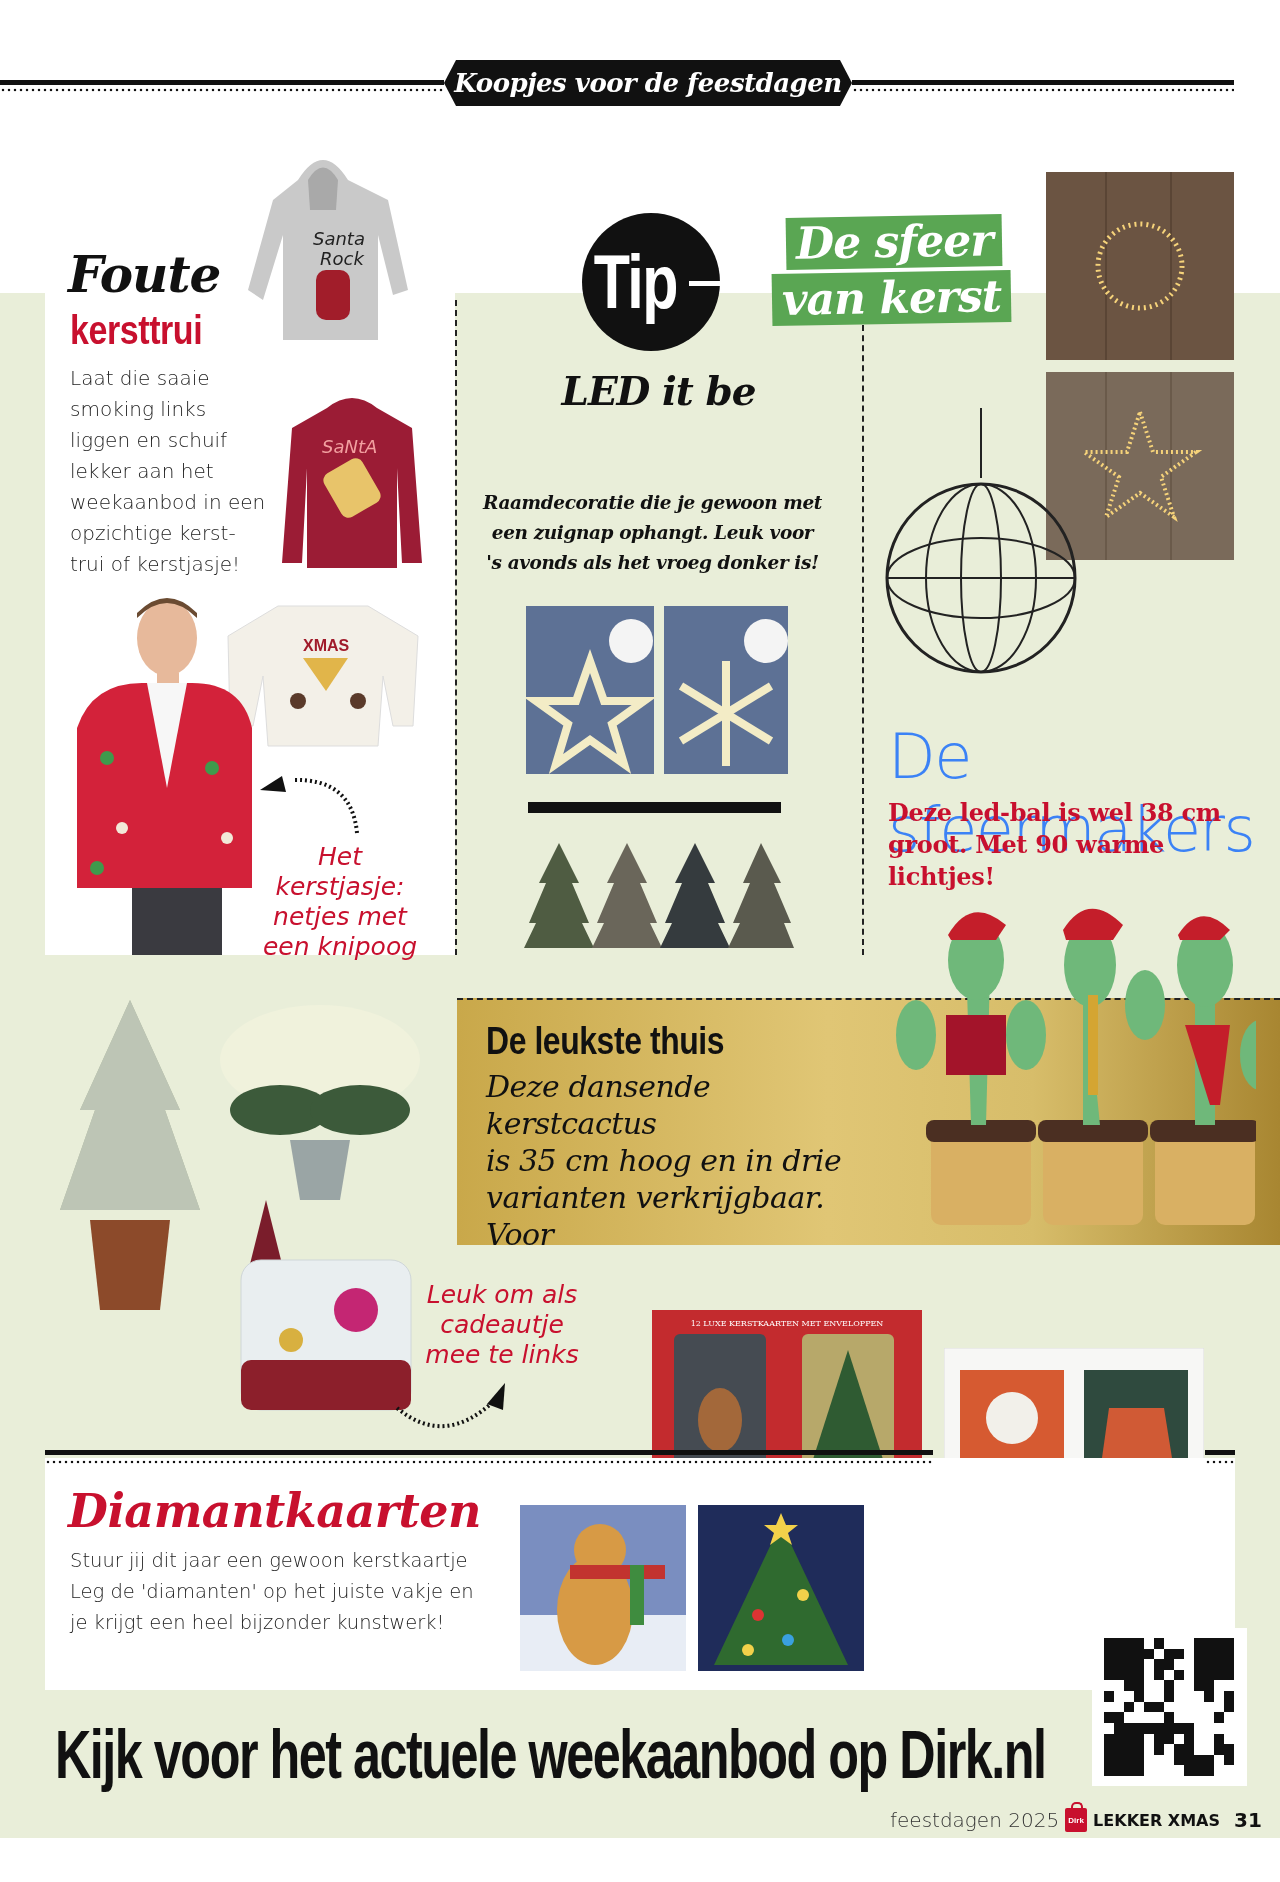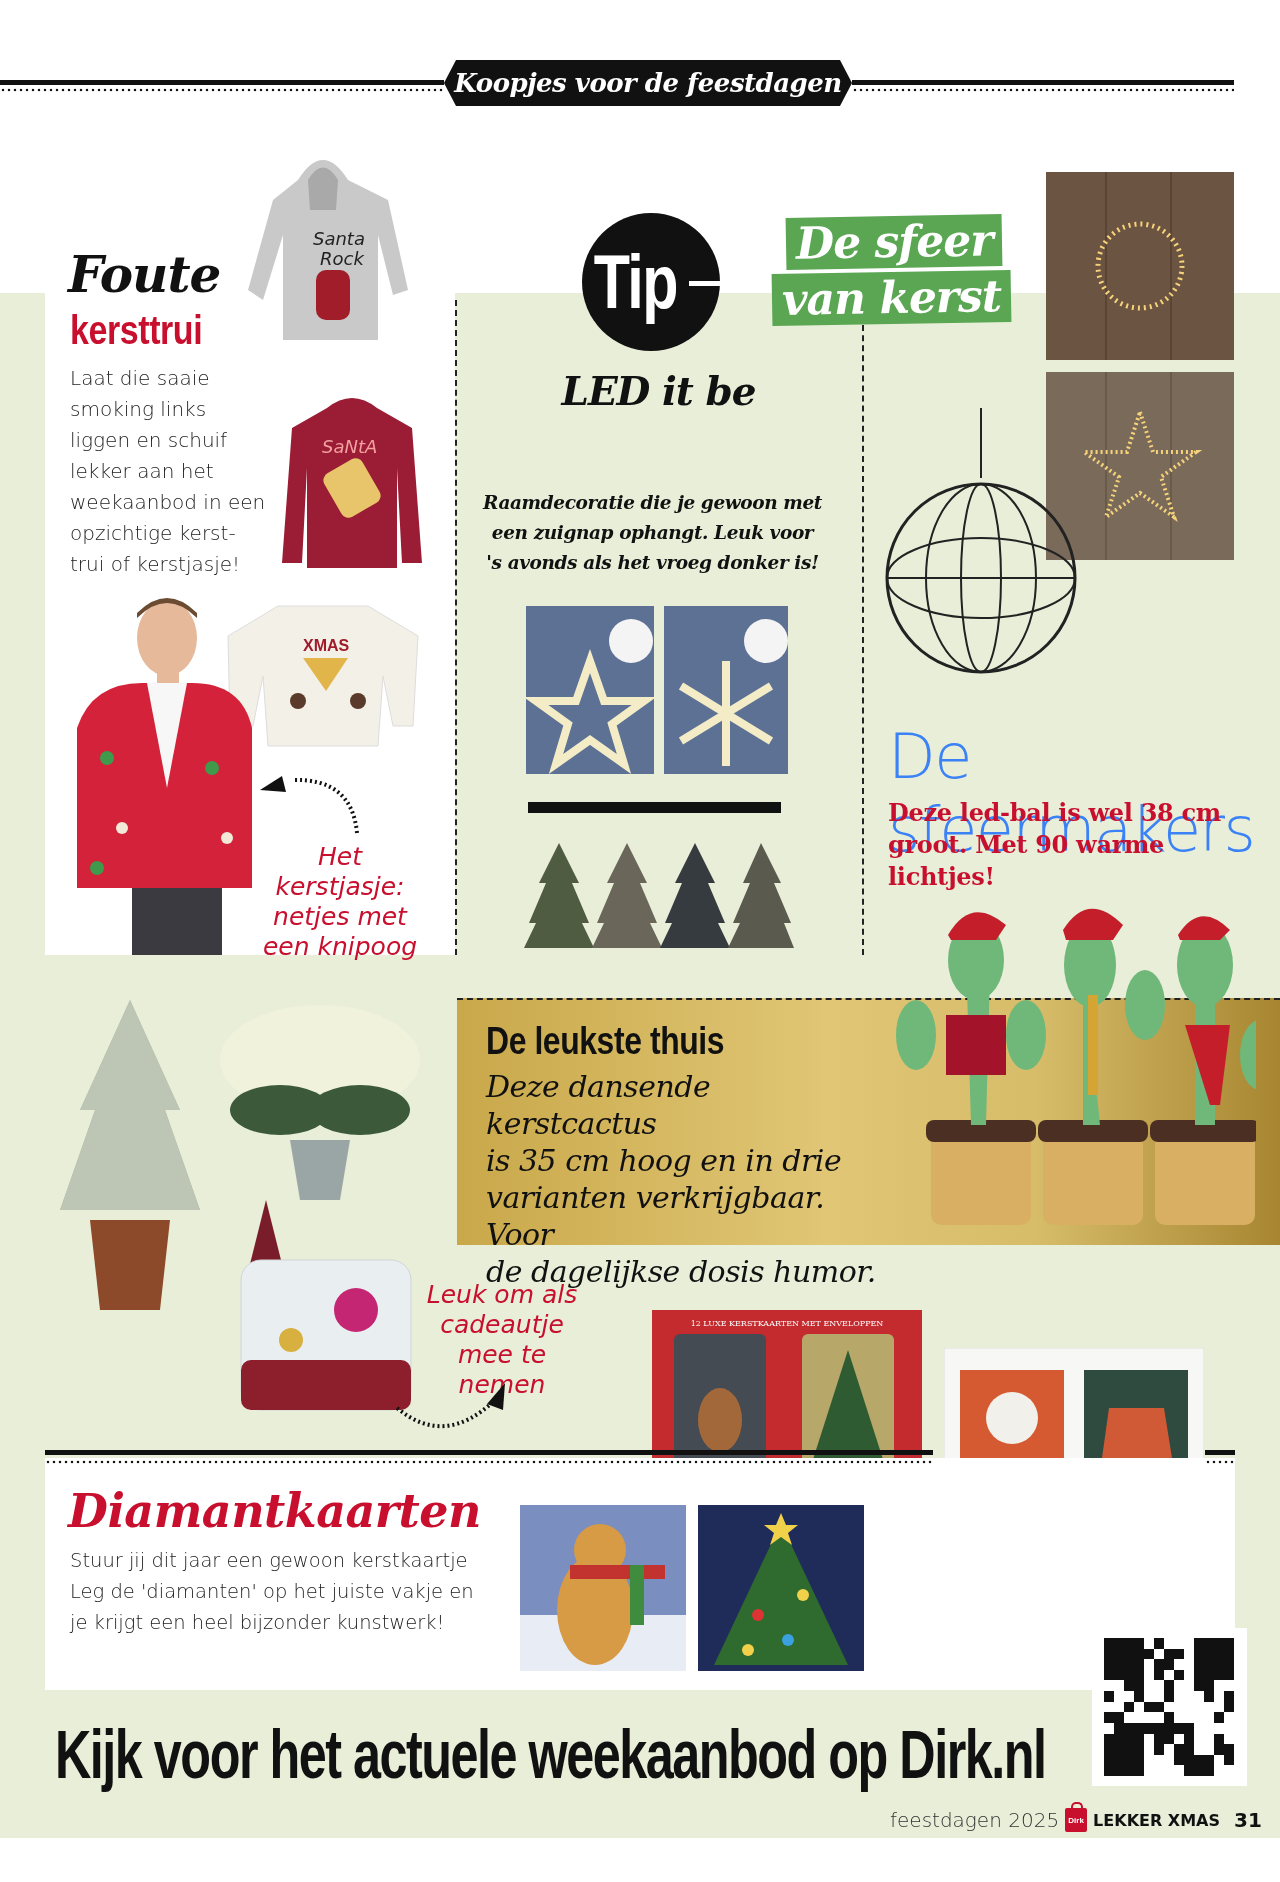--- a/index.html
+++ b/index.html
@@ -210,21 +210,20 @@
   <div>groot. Met 90 warme lichtjes!</div>
 </div>
 
 <div class="abs gold-banner"></div>
 <div class="abs dash-h" style="left:457px;top:998px;width:823px;"></div>
 <div class="abs gold-title">De leukste thuis</div>
 <div class="abs gold-body">
   <div>Deze dansende kerstcactus</div>
   <div>is 35 cm hoog en in drie</div>
   <div>varianten verkrijgbaar. Voor</div>
-  <div>de dagelijkse dosis humor.</div>
 </div>
 <svg class="abs" style="left:876px;top:895px;" width="380" height="340">
   <g>
     <rect x="55" y="225" width="100" height="105" rx="10" fill="#d9b063"></rect>
     <rect x="50" y="225" width="110" height="22" rx="8" fill="#4b2f22"></rect>
     <path d="M90 60 Q95 20 115 40 L110 230 L95 230 Z" fill="#6fb87a"></path>
     <ellipse cx="100" cy="65" rx="28" ry="40" fill="#6fb87a"></ellipse>
     <path d="M72 40 Q95 0 130 30 L120 45 L75 45 Z" fill="#c41e2a"></path>
     <ellipse cx="40" cy="140" rx="20" ry="35" fill="#6fb87a"></ellipse>
     <ellipse cx="150" cy="140" rx="20" ry="35" fill="#6fb87a"></ellipse>
@@ -264,21 +263,21 @@
 <svg class="abs" style="left:236px;top:1190px;" width="180" height="230">
   <path d="M30 10 L50 90 L10 90 Z" fill="#7a1d2b"></path>
   <rect x="5" y="70" width="170" height="150" rx="20" fill="#e9eef0" stroke="#cfd6d8"></rect>
   <rect x="5" y="170" width="170" height="50" rx="10" fill="#8c1f2b"></rect>
   <circle cx="120" cy="120" r="22" fill="#c42673"></circle>
   <circle cx="55" cy="150" r="12" fill="#d8b040"></circle>
 </svg>
 <div class="abs handwrite" style="left:412px;top:1280px;width:180px;">
   <div>Leuk om als</div>
   <div>cadeautje</div>
-  <div>mee te nemen</div>
+  <div>mee te links</div>
 </div>
 <svg class="abs" style="left:395px;top:1378px;" width="120" height="60">
   <path class="arrow-path" d="M2 30 Q50 70 100 22"></path>
   <path d="M92 26 L110 5 L108 32 Z" fill="#111"></path>
 </svg>
 
 <svg class="abs" style="left:652px;top:1310px;" width="270" height="178">
   <rect width="270" height="178" fill="#c32b2e"></rect>
   <text x="135" y="16" text-anchor="middle" font-size="8" font-family="DejaVu Serif" fill="#fff">12 LUXE KERSTKAARTEN MET ENVELOPPEN</text>
   <rect x="22" y="24" width="92" height="150" rx="6" fill="#454b52"></rect>

